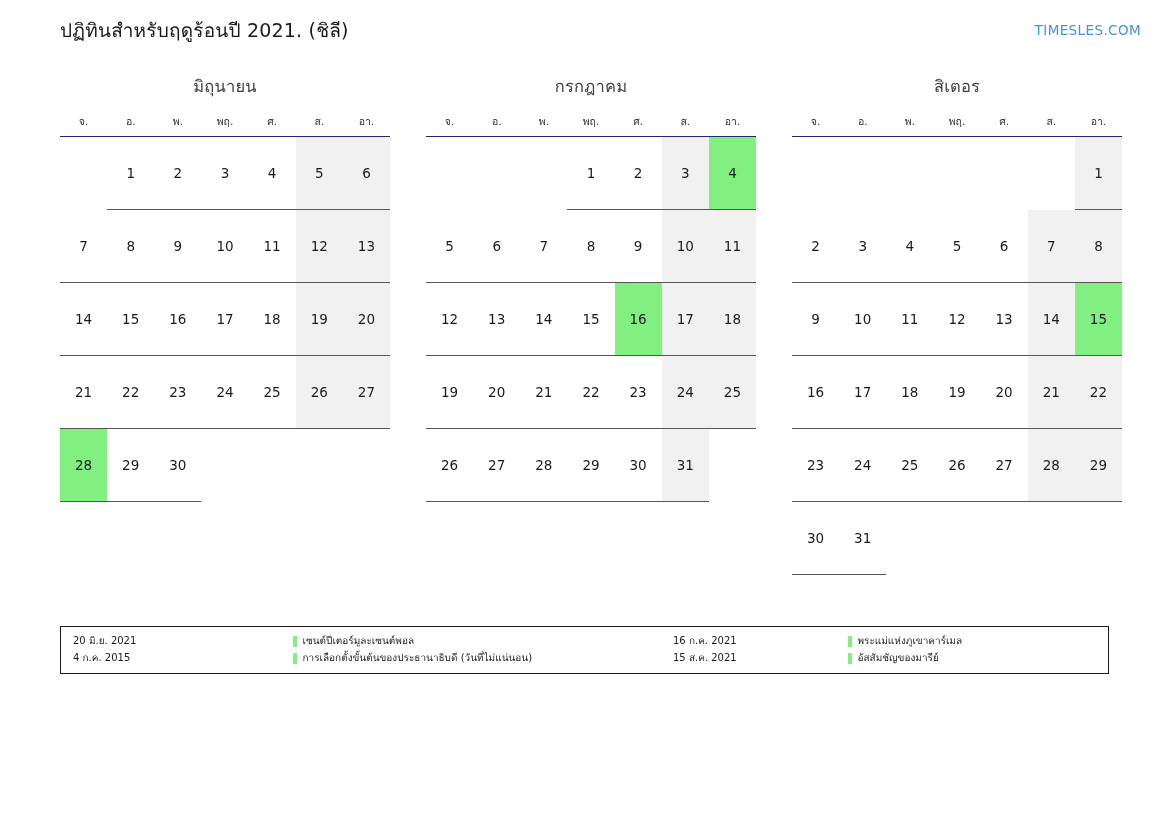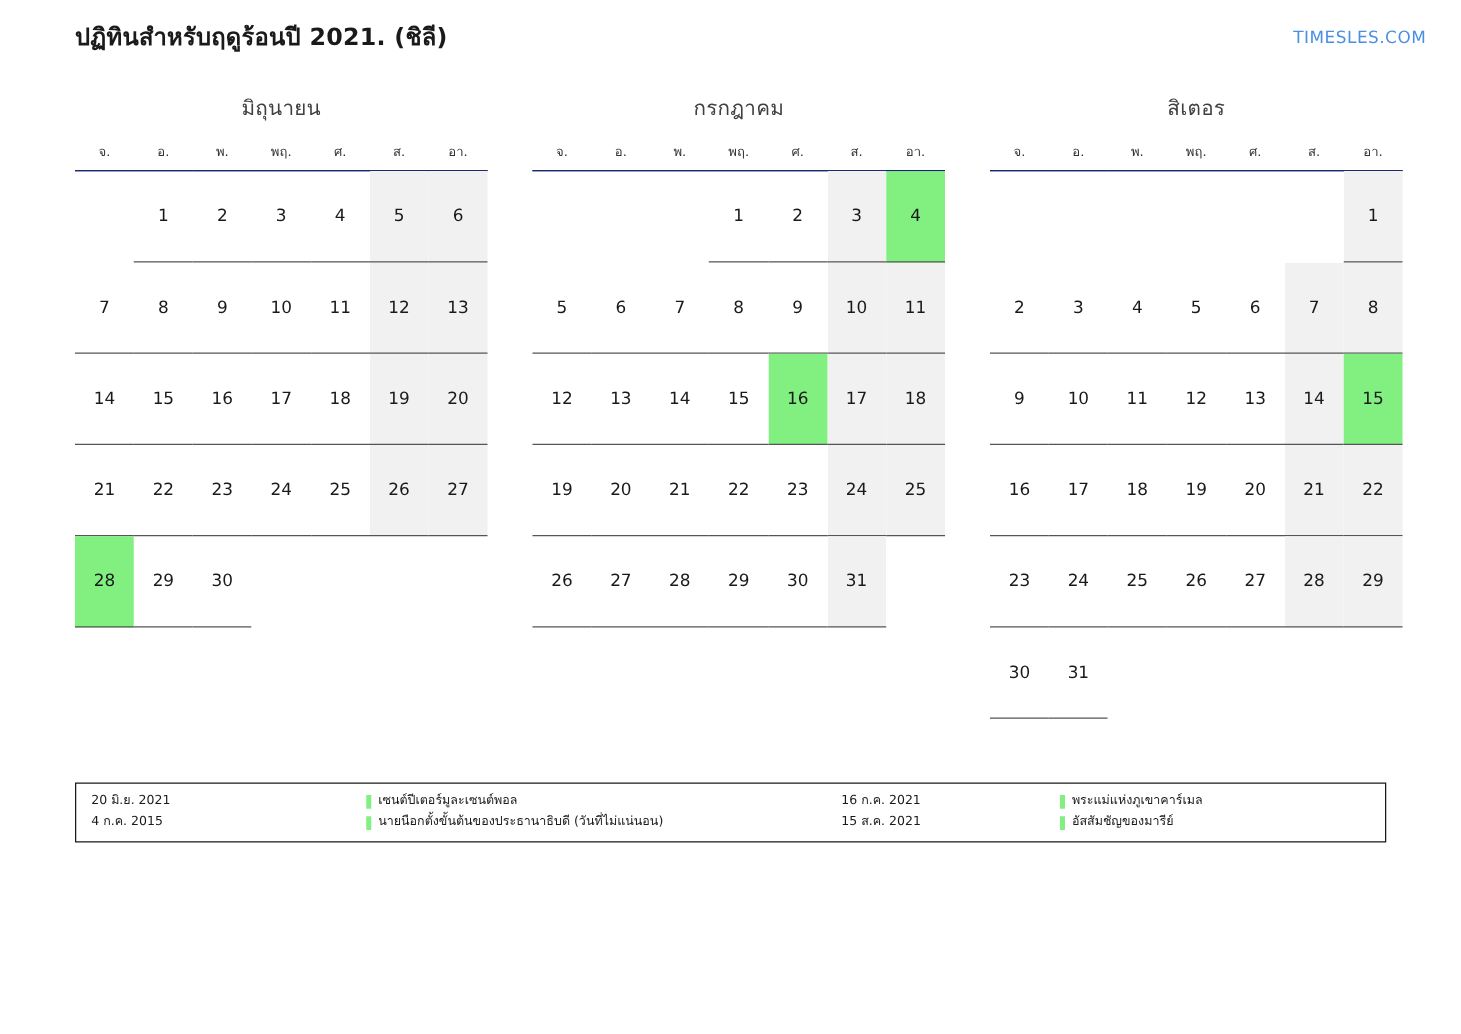--- a/index.html
+++ b/index.html
@@ -20,21 +20,21 @@
   
   .page-header {
     position: relative;
     padding: 18px 28px 0 60px;
     display: flex;
     align-items: flex-start;
     justify-content: space-between;
   }
   .page-title {
     font-size: 19px;
-    font-weight: 700;
+    font-weight: 400;
     color: #1a1a1a;
     letter-spacing: 0.2px;
     line-height: 1.3;
   }
   .site-brand {
     font-size: 13.5px;
     color: #4a90e2;
     letter-spacing: 0.4px;
     font-weight: 400;
     padding-top: 4px;
@@ -573,21 +573,21 @@
         <span>4 ก.ค. 2015</span>
       </div>
     </div>
   <div class="legend-col labels-left">
       <div class="legend-row">
         <span class="legend-swatch"></span>
         <span>เซนต์ปีเตอร์มูละเซนต์พอล</span>
       </div>
       <div class="legend-row">
         <span class="legend-swatch"></span>
-        <span>นายนือกตั้งขั้นต้นของประธานาธิบดี (วันที่ไม่แน่นอน)</span>
+        <span>การเลือกตั้งขั้นต้นของประธานาธิบดี (วันที่ไม่แน่นอน)</span>
       </div>
     </div>
   <div class="legend-col dates-right">
       <div class="legend-row">
         <span>16 ก.ค. 2021</span>
       </div>
       <div class="legend-row">
         <span>15 ส.ค. 2021</span>
       </div>
     </div>

